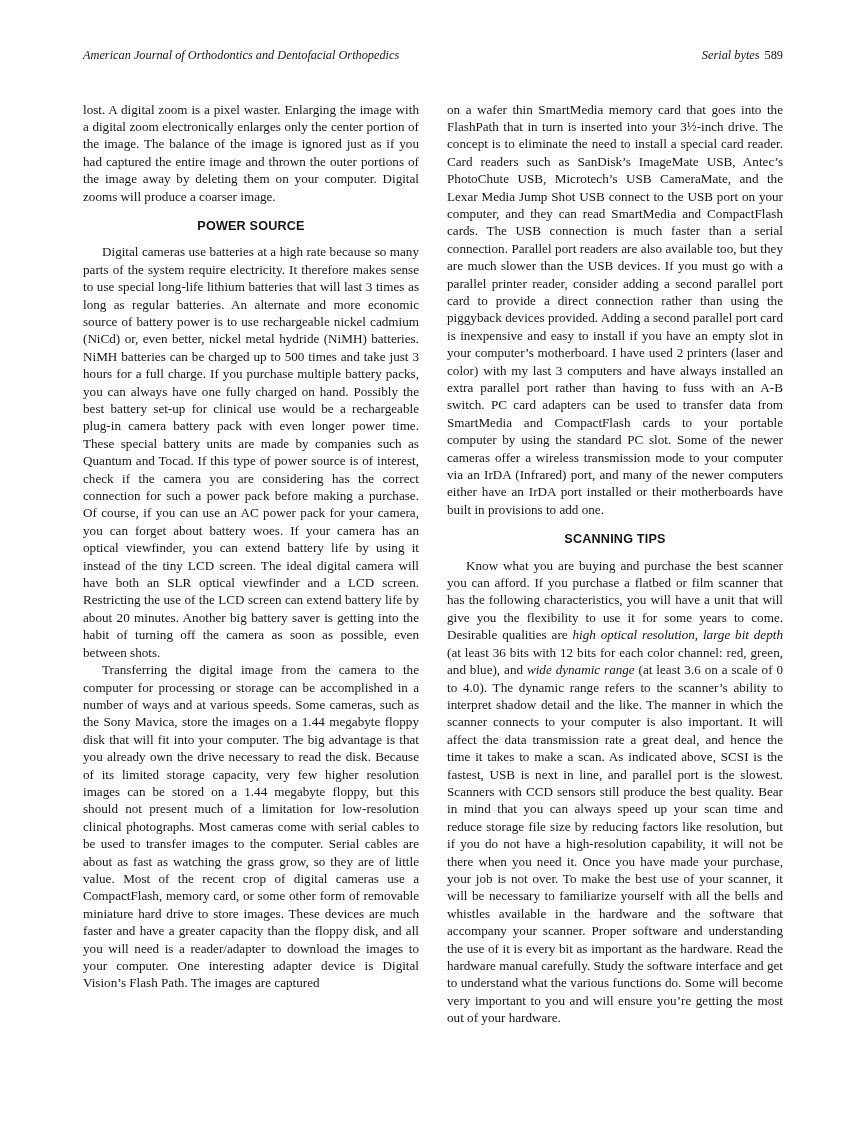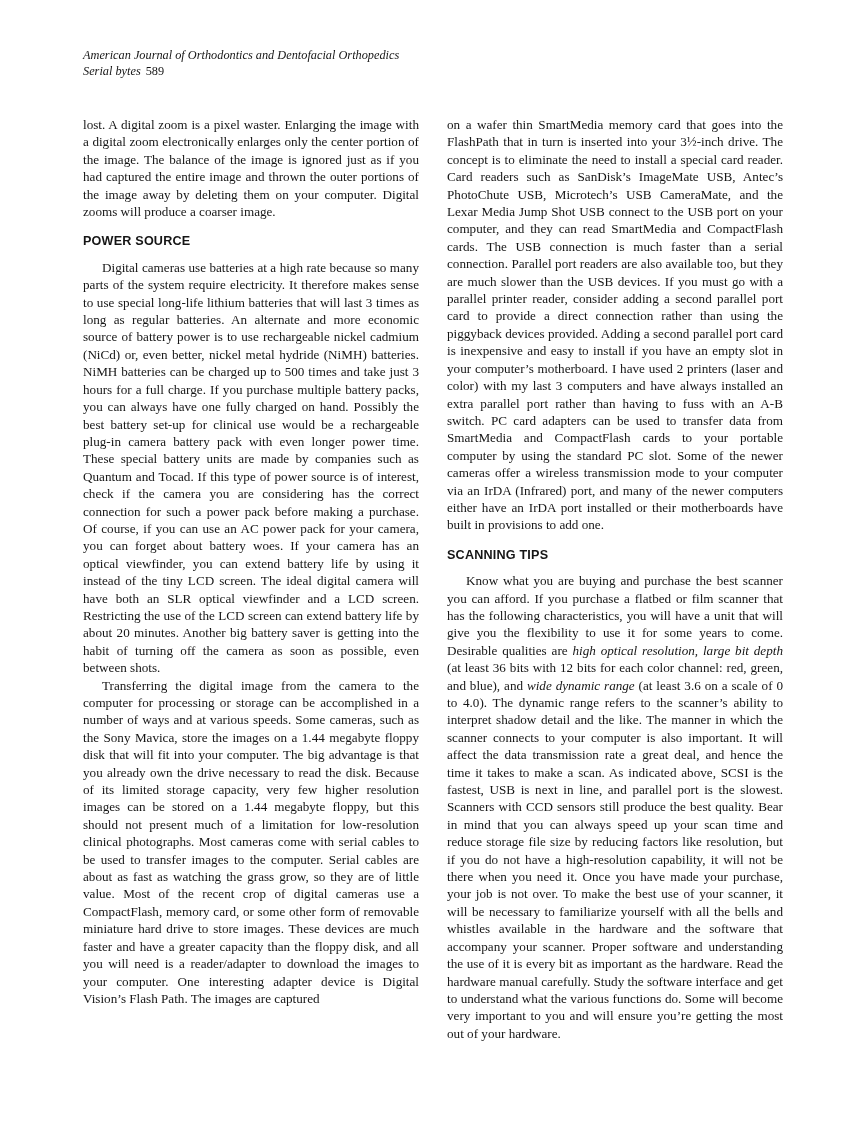--- a/index.html
+++ b/index.html
@@ -18,21 +18,20 @@
     box-sizing: border-box;
   }
   .page-header {
     display: flex;
     justify-content: space-between;
     align-items: flex-start;
     margin: 0 83px;
     padding-top: 48px;
     font-size: 12.3px;
     line-height: 15.5px;
-    flex-direction: column;
   }
   .header-left {
     font-style: italic;
   }
   .header-right {
     font-style: italic;
     white-space: nowrap;
   }
   .page-number {
     font-style: normal;
@@ -54,21 +53,21 @@
     margin: 0;
   }
   .para.indent {
     text-indent: 19px;
   }
   .heading {
     font-family: "Liberation Sans", sans-serif;
     font-size: 12.6px;
     font-weight: bold;
     letter-spacing: 0.2px;
-    text-align: left;
+    text-align: center;
     margin: 13px 0 8px 0;
   }
 </style>
 </head>
 <body>
 
 <div class="page">
 
   <header class="page-header">
     <div class="header-left">

